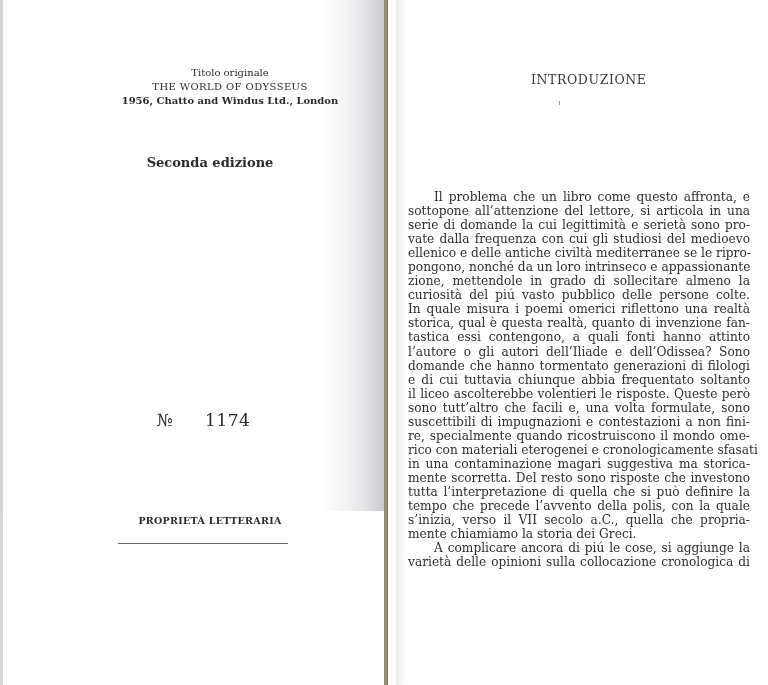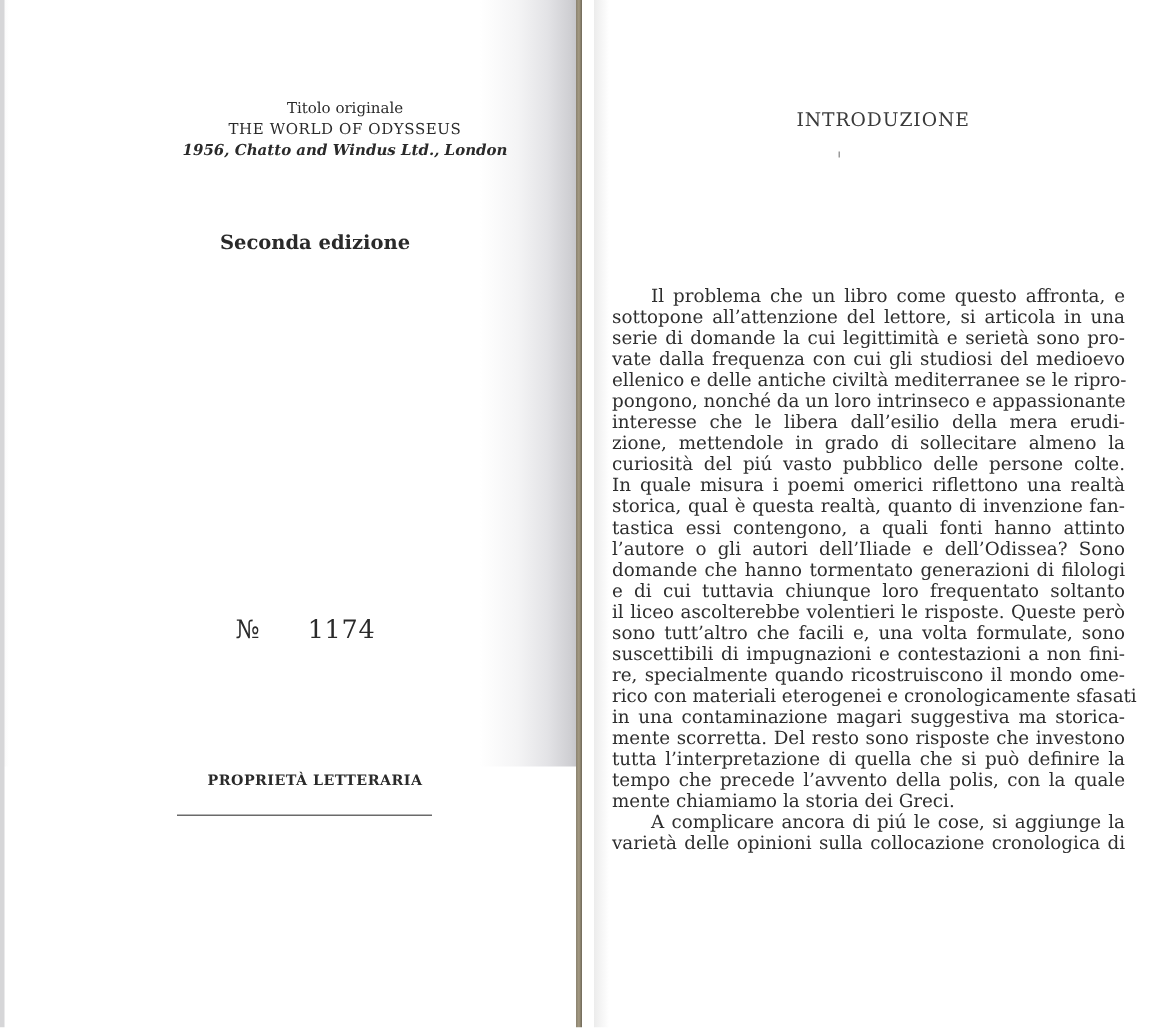--- a/index.html
+++ b/index.html
@@ -60,21 +60,20 @@
     }
     .orig-title {
       top: 80px;
       font-size: 10px;
       letter-spacing: 0.4px;
       line-height: 14px;
     }
     .orig-pub {
       top: 94px;
       font-size: 10px;
-      font-style: italic;
       font-weight: bold;
       line-height: 14px;
       left: 100px;
       width: 260px;
     }
     .edition {
       top: 155px;
       font-size: 13px;
       font-weight: bold;
       left: 110px;
@@ -185,36 +184,36 @@
     <div class="chapter-title">INTRODUZIONE</div>
     <div class="small-mark"></div>
 
     <div class="body-text">
       <span class="line indent">Il problema che un libro come questo affronta, e</span>
       <span class="line">sottopone all’attenzione del lettore, si articola in una</span>
       <span class="line">serie di domande la cui legittimità e serietà sono pro-</span>
       <span class="line">vate dalla frequenza con cui gli studiosi del medioevo</span>
       <span class="line">ellenico e delle antiche civiltà mediterranee se le ripro-</span>
       <span class="line">pongono, nonché da un loro intrinseco e appassionante</span>
-      <span class="line">interesse che le libera dall’esilio della mera erudi-</span>
       <span class="line">zione, mettendole in grado di sollecitare almeno la</span>
       <span class="line">curiosità del piú vasto pubblico delle persone colte.</span>
       <span class="line">In quale misura i poemi omerici riflettono una realtà</span>
       <span class="line">storica, qual è questa realtà, quanto di invenzione fan-</span>
       <span class="line">tastica essi contengono, a quali fonti hanno attinto</span>
       <span class="line">l’autore o gli autori dell’Iliade e dell’Odissea? Sono</span>
       <span class="line">domande che hanno tormentato generazioni di filologi</span>
-      <span class="line">e di cui tuttavia chiunque loro frequentato soltanto</span>
+      <span class="line">e di cui tuttavia chiunque abbia frequentato soltanto</span>
       <span class="line">il liceo ascolterebbe volentieri le risposte. Queste però</span>
       <span class="line">sono tutt’altro che facili e, una volta formulate, sono</span>
       <span class="line">suscettibili di impugnazioni e contestazioni a non fini-</span>
       <span class="line">re, specialmente quando ricostruiscono il mondo ome-</span>
       <span class="line">rico con materiali eterogenei e cronologicamente sfasati</span>
       <span class="line">in una contaminazione magari suggestiva ma storica-</span>
       <span class="line">mente scorretta. Del resto sono risposte che investono</span>
       <span class="line">tutta l’interpretazione di quella che si può definire la</span>
       <span class="line">tempo che precede l’avvento della polis, con la quale</span>
+      <span class="line">s’inizia, verso il VII secolo a.C., quella che propria-</span>
       <span class="line last">mente chiamiamo la storia dei Greci.</span>
       <span class="line indent">A complicare ancora di piú le cose, si aggiunge la</span>
       <span class="line">varietà delle opinioni sulla collocazione cronologica di</span>
     </div>
   </div>
 </div>
 
 </body></html>

